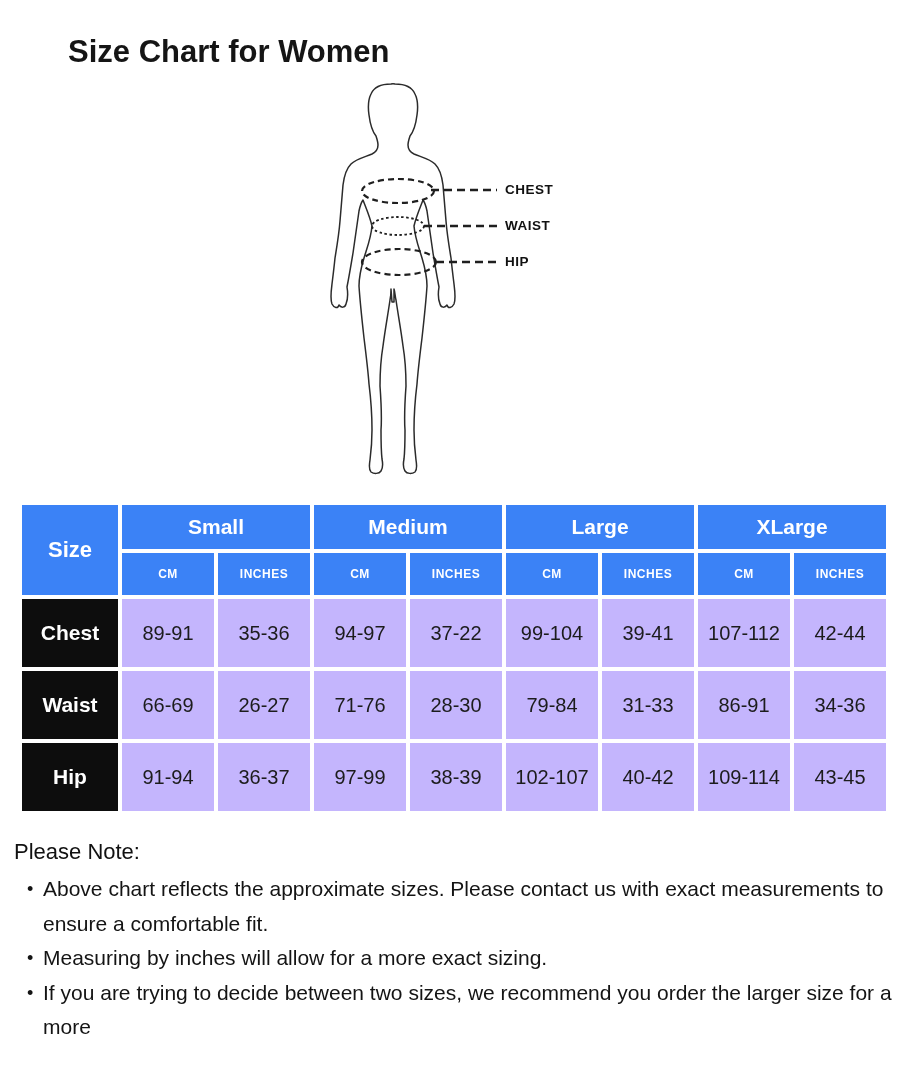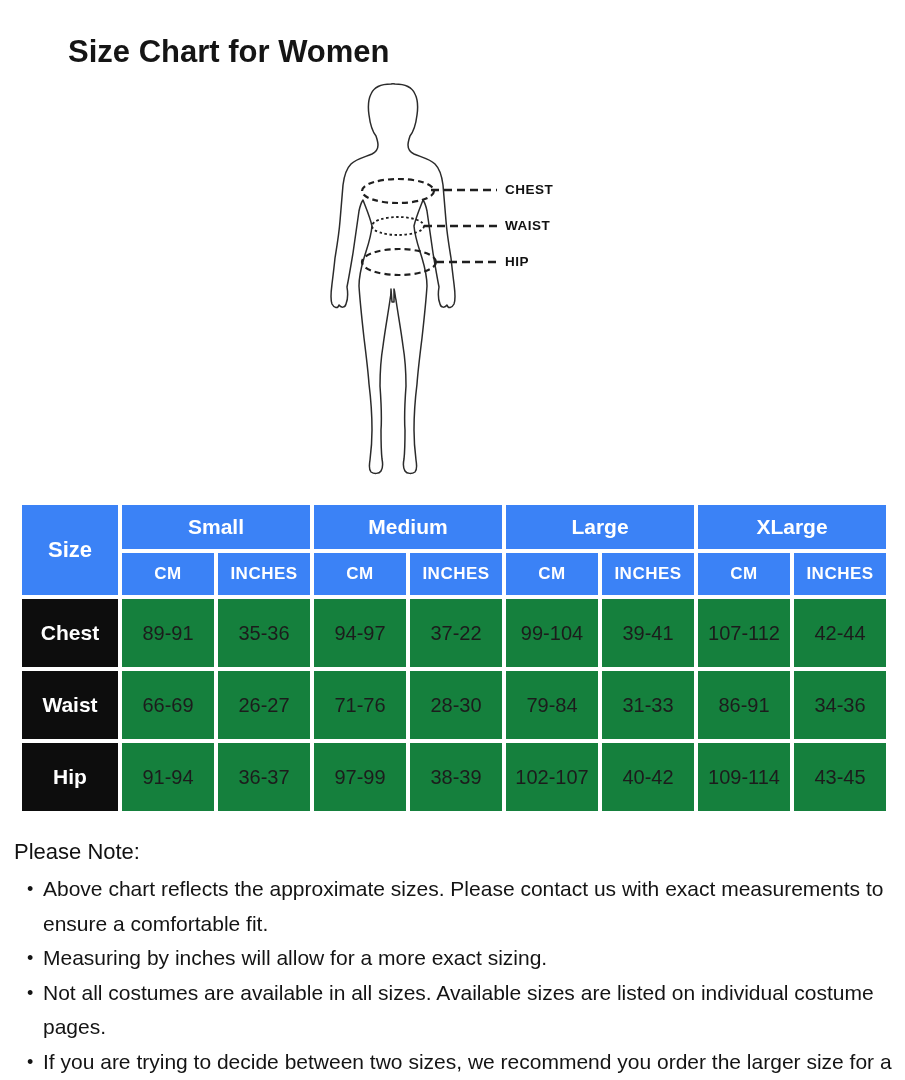--- a/index.html
+++ b/index.html
@@ -20,26 +20,26 @@
     background:#ffffff;
   }
   table.size-chart th,table.size-chart td{
     text-align:center;vertical-align:middle;padding:0;
   }
   thead th{
     background:#3b82f6;color:#ffffff;font-weight:bold;
   }
   thead tr.group-row th{height:44px;font-size:21px;}
   thead tr.group-row th.corner{font-size:22px;}
-  thead tr.unit-row th{height:42px;font-size:17px;letter-spacing:0.5px;margin-top:35px;}
+  thead tr.unit-row th{height:42px;font-size:12px;letter-spacing:0.5px;margin-top:35px;}
   tbody th{
     background:#0d0d0d;color:#ffffff;font-weight:bold;font-size:21px;height:68px;
   }
   tbody td{
-    background:#15803d;color:#1c1c1c;font-size:20px;height:68px;
+    background:#c4b5fd;color:#1c1c1c;font-size:20px;height:68px;
   }
 
   .notes{position:absolute;left:14px;top:836px;width:885px;}
   .notes-heading{font-size:22px;line-height:32px;color:#111;margin:0 0 4px 0;font-weight:normal;}
   ul.note-list{list-style:none;margin:0;padding:0;}
   ul.note-list li{
     position:relative;padding-left:29px;font-size:21px;line-height:34.5px;color:#141414;
   }
   ul.note-list li::before{
     content:"\2022";position:absolute;left:13px;top:0;font-size:18px;color:#141414;
@@ -177,20 +177,16 @@
   <ul class="note-list">
     <li>
       <span>Above chart reflects the approximate sizes. Please contact us with exact measurements to</span>
       <span>ensure a comfortable fit.</span>
     </li>
     <li>
       <span>Measuring by inches will allow for a more exact sizing.</span>
 
     </li>
     <li>
-      <span>Not all costumes are available in all sizes. Available sizes are listed on individual costume pages.</span>
-
-    </li>
-    <li>
       <span>If you are trying to decide between two sizes, we recommend you order the larger size for a more</span>
     </li>
   </ul>
 </div>
 
 </body></html>

